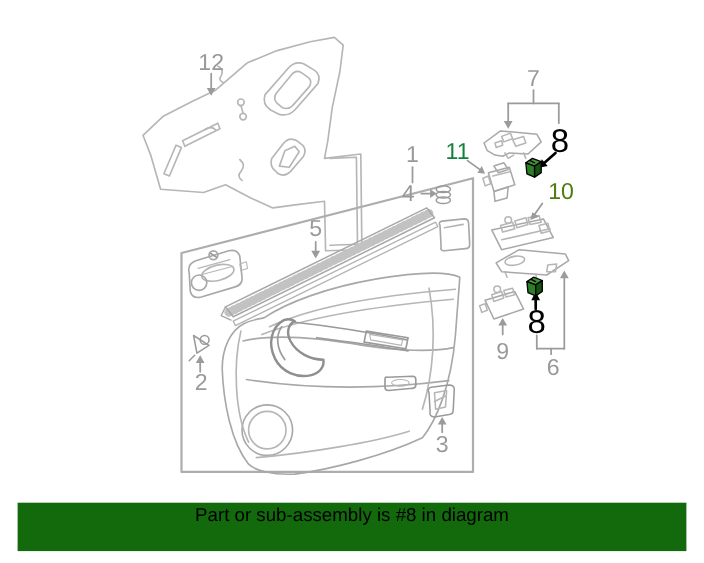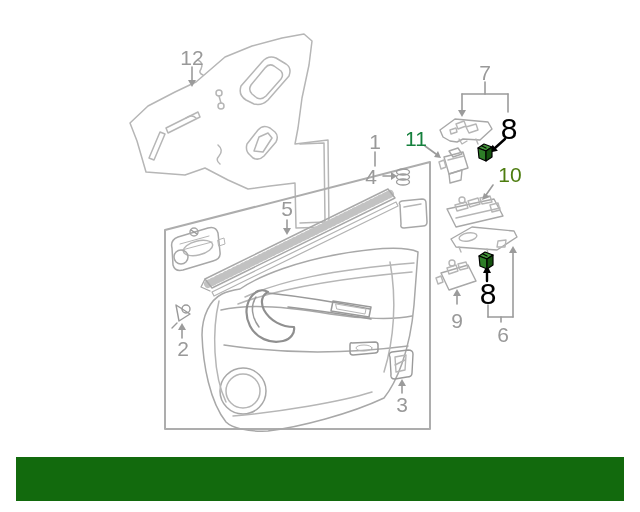--- a/index.html
+++ b/index.html
@@ -209,15 +209,16 @@
   <div class="num" style="left: 402px; top: 404px; color: rgb(153, 153, 153);">3</div>
   <div class="num" style="left: 485px; top: 72px; color: rgb(153, 153, 153);">7</div>
   <div class="num" style="left: 416px; top: 138px; color: #15803d;">11</div>
   <div class="num hl" style="left: 509px; top: 129px; color: rgb(0, 0, 0);">8</div>
   <div class="num" style="left: 497px; top: 174px; color: #4d7c0f; margin-left: 13px;">10</div>
   <div class="num hl" style="left: 488px; top: 294px; color: rgb(0, 0, 0);">8</div>
   <div class="num" style="left: 457px; top: 320px; color: rgb(153, 153, 153);">9</div>
   <div class="num" style="left: 503px; top: 334px; color: rgb(153, 153, 153);">6</div>
 
   <div class="banner" style="background-color: rgb(18, 106, 13);">
+    <div style="color: rgb(0, 0, 0);">Part or sub-assembly is #8 in diagram</div>
   </div>
 
 </div>
 
 </body></html>

